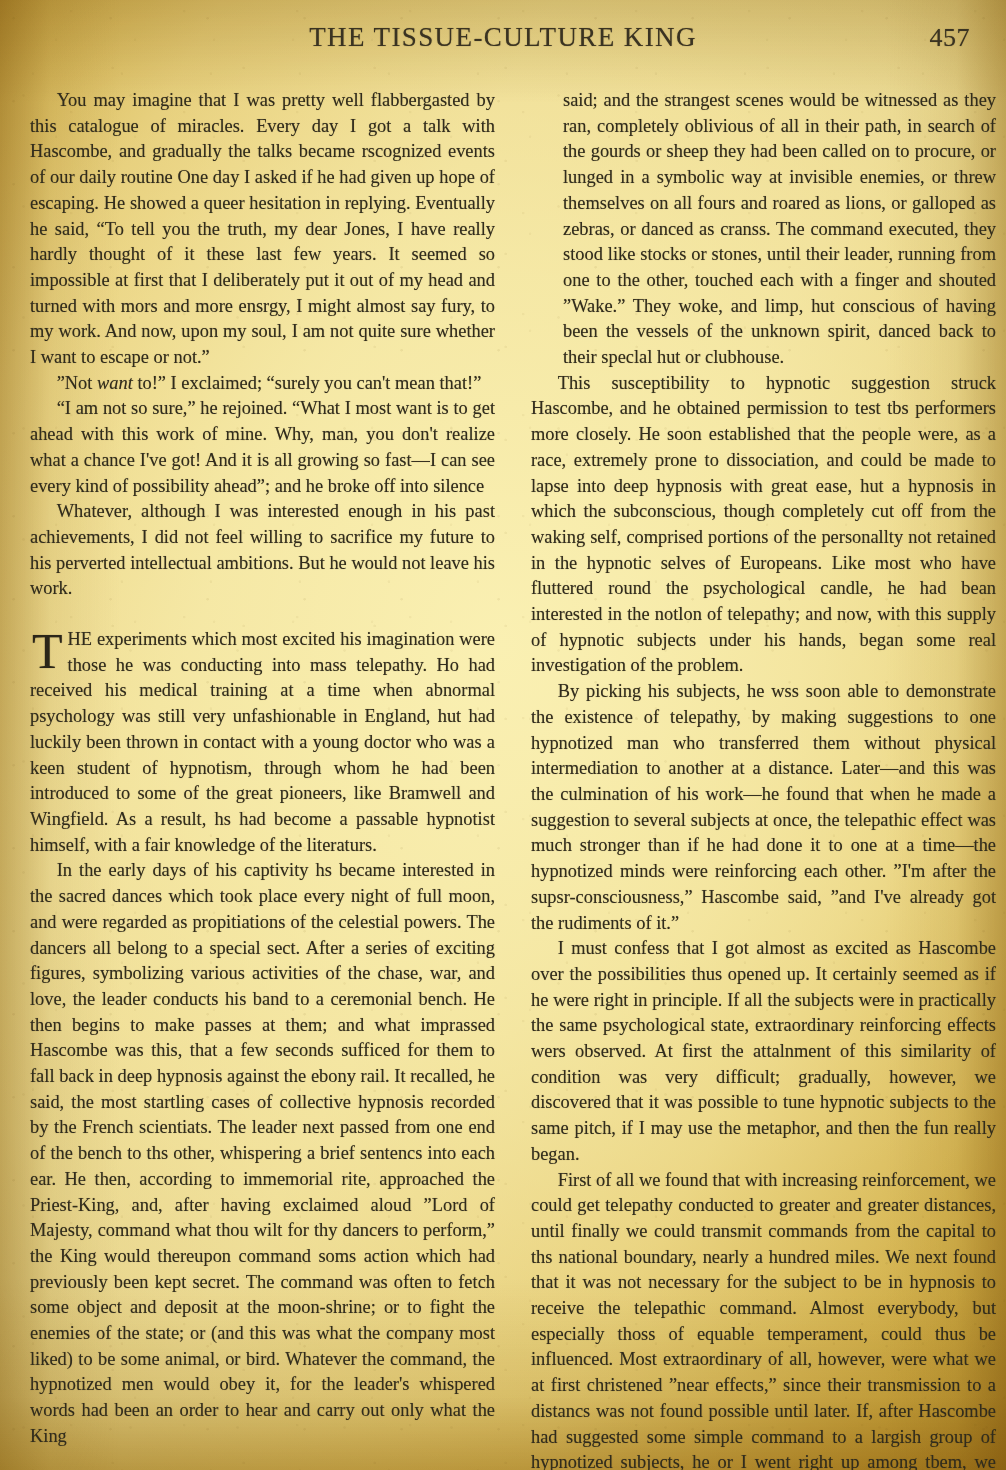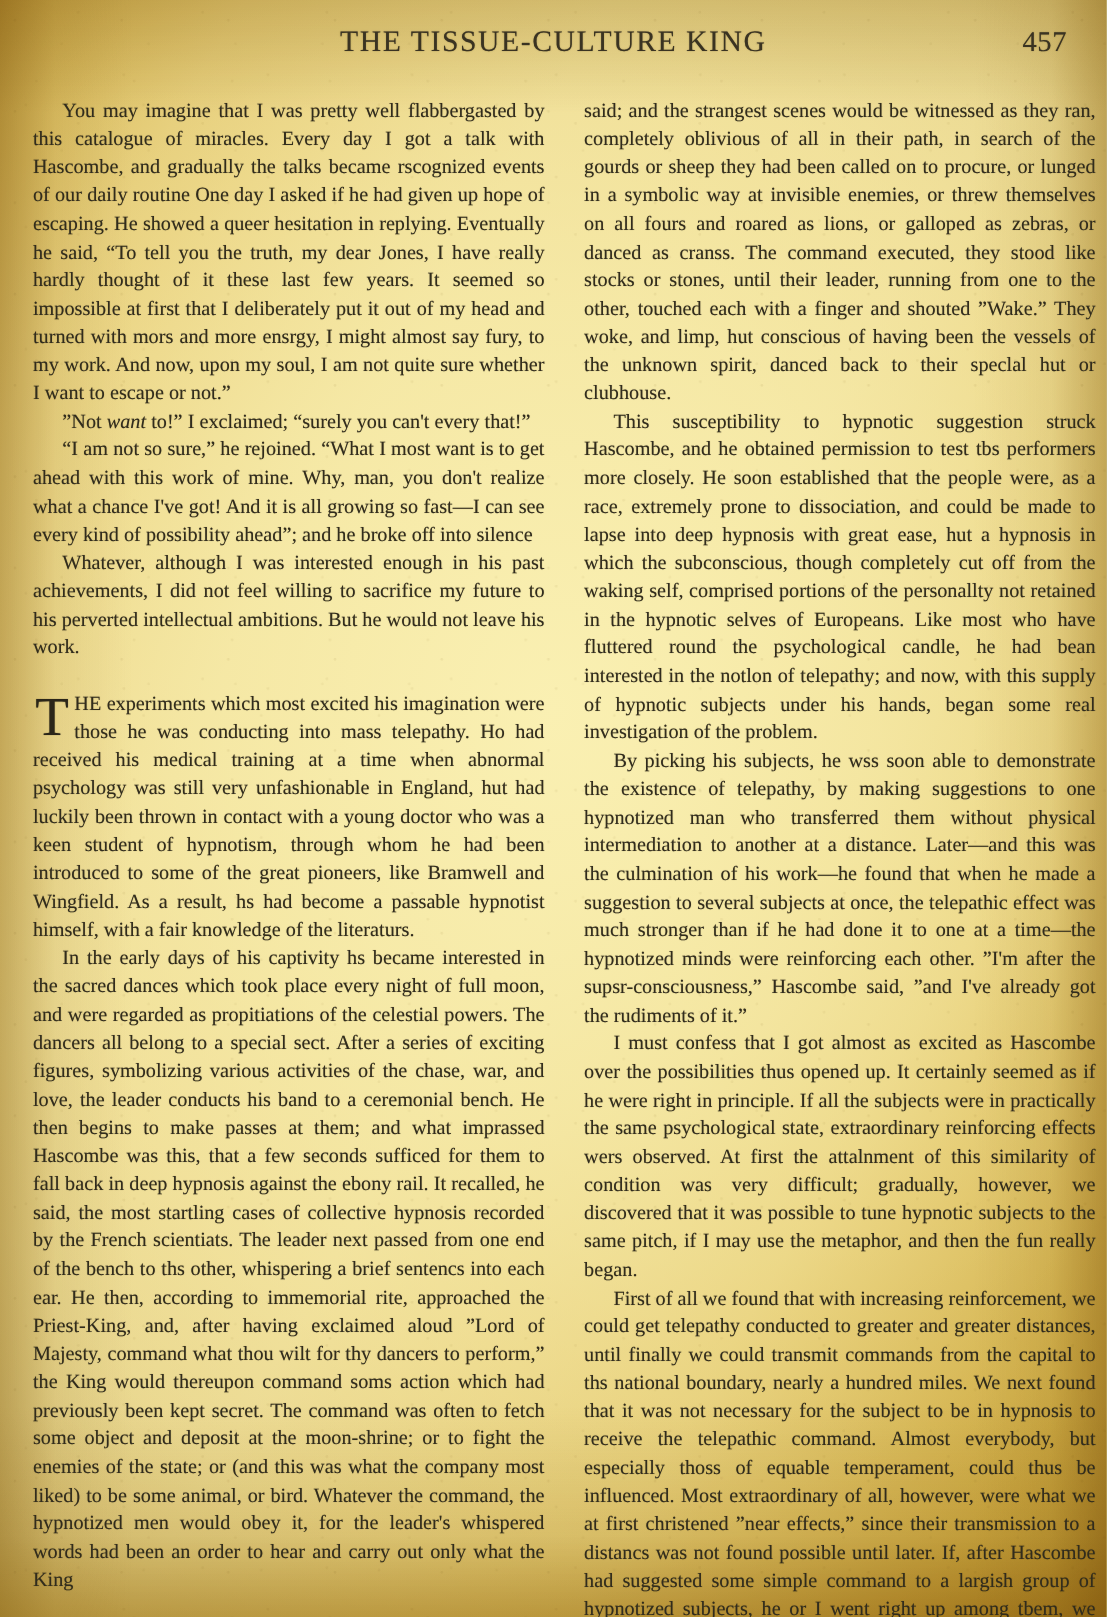--- a/index.html
+++ b/index.html
@@ -111,21 +111,21 @@
     margin: 0;
     text-align: justify;
     text-justify: inter-word;
     font-size: 18.4px;
     line-height: 25.7px;
     text-indent: 1.45em;
     color: #312c1d;
     text-shadow: 0 0 0.9px rgba(55,46,20,0.45);
     -webkit-font-smoothing: none;
   }
-  p.para.no-indent { text-indent: 0; }
+  p.para.no-indent { text-indent: 0; margin-left: 32px; }
 
   em.emph { }
 
   
   .section-gap { height: 25px; }
 
   
   .dropcap-para {
     margin: 0;
     text-align: justify;
@@ -159,21 +159,21 @@
       <span class="folio">457</span>
     </div>
 
     <div class="columns">
 
       <div class="column">
 
 
         <p class="para">You may imagine that I was pretty well flabbergasted by this catalogue of miracles. Every day I got a talk with Hascombe, and gradually the talks became rscognized events of our daily routine One day I asked if he had given up hope of escaping. He showed a queer hesitation in replying. Eventually he said, “To tell you the truth, my dear Jones, I have really hardly thought of it these last few years. It seemed so impossible at first that I deliberately put it out of my head and turned with mors and more ensrgy, I might almost say fury, to my work. And now, upon my soul, I am not quite sure whether I want to escape or not.”</p>
 
-        <p class="para"><span>”Not </span><em class="emph">want</em><span> to!” I exclaimed; “surely you can't every that!”</span></p>
+        <p class="para"><span>”Not </span><em class="emph">want</em><span> to!” I exclaimed; “surely you can't mean that!”</span></p>
 
         <p class="para">“I am not so sure,” he rejoined. “What I most want is to get ahead with this work of mine. Why, man, you don't realize what a chance I've got! And it is all growing so fast—I can see every kind of possibility ahead”; and he broke off into silence</p>
 
         <p class="para">Whatever, although I was interested enough in his past achievements, I did not feel willing to sacrifice my future to his perverted intellectual ambitions. But he would not leave his work.</p>
 
         <div class="section-gap"></div>
 
         <p class="dropcap-para"><span class="dropcap">T</span><span>HE experiments which most excited his imagination were those he was conducting into mass telepathy. Ho had received his medical training at a time when abnormal psychology was still very unfashionable in England, hut had luckily been thrown in contact with a young doctor who was a keen student of hypnotism, through whom he had been introduced to some of the great pioneers, like Bramwell and Wingfield. As a result, hs had become a passable hypnotist himself, with a fair knowledge of the literaturs.</span></p>
 
         <p class="para">In the early days of his captivity hs became interested in the sacred dances which took place every night of full moon, and were regarded as propitiations of the celestial powers. The dancers all belong to a special sect. After a series of exciting figures, symbolizing various activities of the chase, war, and love, the leader conducts his band to a ceremonial bench. He then begins to make passes at them; and what imprassed Hascombe was this, that a few seconds sufficed for them to fall back in deep hypnosis against the ebony rail. It recalled, he said, the most startling cases of collective hypnosis recorded by the French scientiats. The leader next passed from one end of the bench to ths other, whispering a brief sentencs into each ear. He then, according to immemorial rite, approached the Priest-King, and, after having exclaimed aloud ”Lord of Majesty, command what thou wilt for thy dancers to perform,” the King would thereupon command soms action which had previously been kept secret. The command was often to fetch some object and deposit at the moon-shrine; or to fight the enemies of the state; or (and this was what the company most liked) to be some animal, or bird. Whatever the command, the hypnotized men would obey it, for the leader's whispered words had been an order to hear and carry out only what the King</p>

